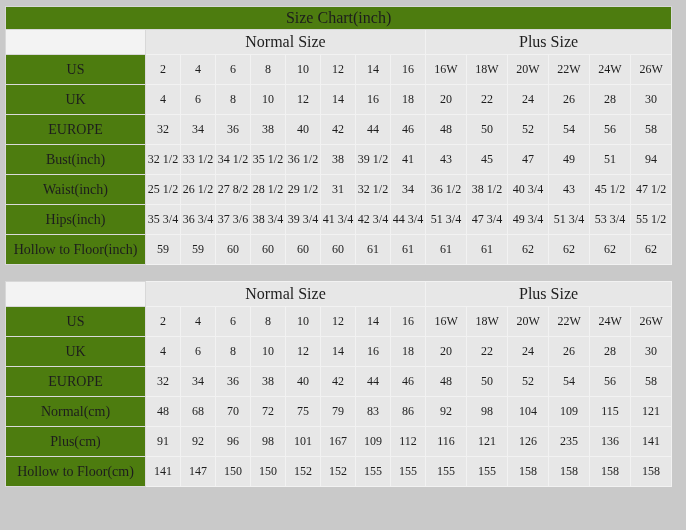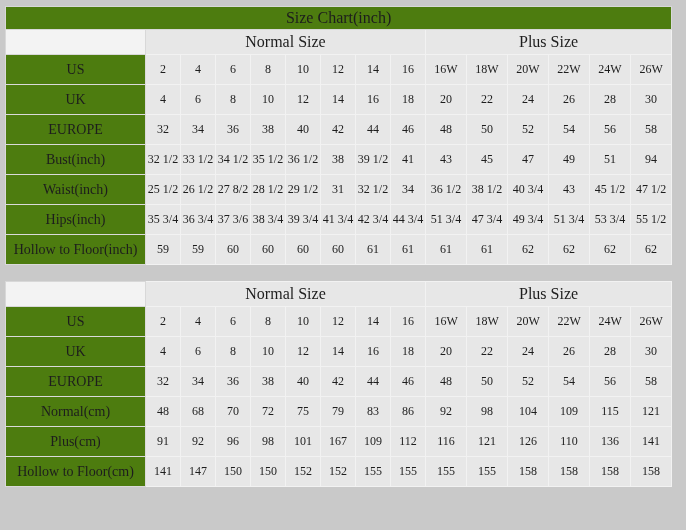--- a/index.html
+++ b/index.html
@@ -321,21 +321,21 @@
           <td class="datacell">92</td>
           <td class="datacell">96</td>
           <td class="datacell">98</td>
           <td class="datacell">101</td>
           <td class="datacell">167</td>
           <td class="datacell">109</td>
           <td class="datacell">112</td>
           <td class="datacell">116</td>
           <td class="datacell">121</td>
           <td class="datacell">126</td>
-          <td class="datacell">110</td>
+          <td class="datacell">235</td>
           <td class="datacell">136</td>
           <td class="datacell">141</td>
         </tr>
         <tr>
           <th class="rowlabel">Hollow to Floor(cm)</th>
           <td class="datacell">141</td>
           <td class="datacell">147</td>
           <td class="datacell">150</td>
           <td class="datacell">150</td>
           <td class="datacell">152</td>

